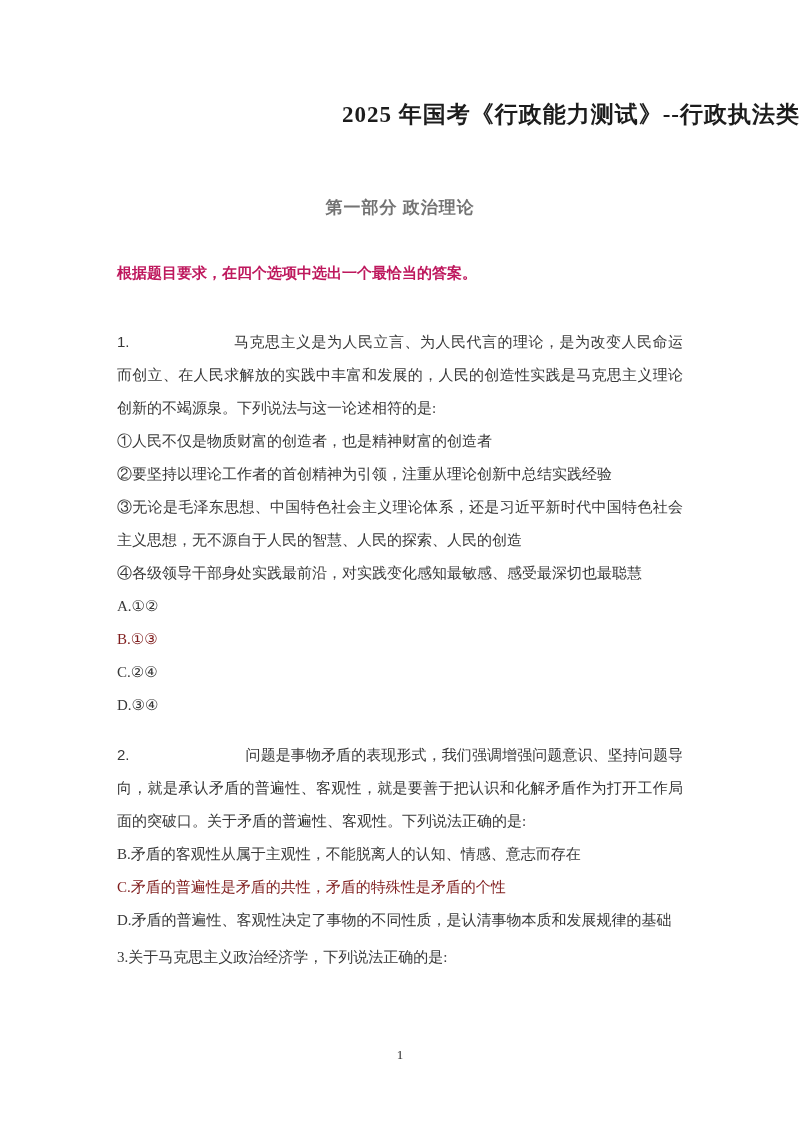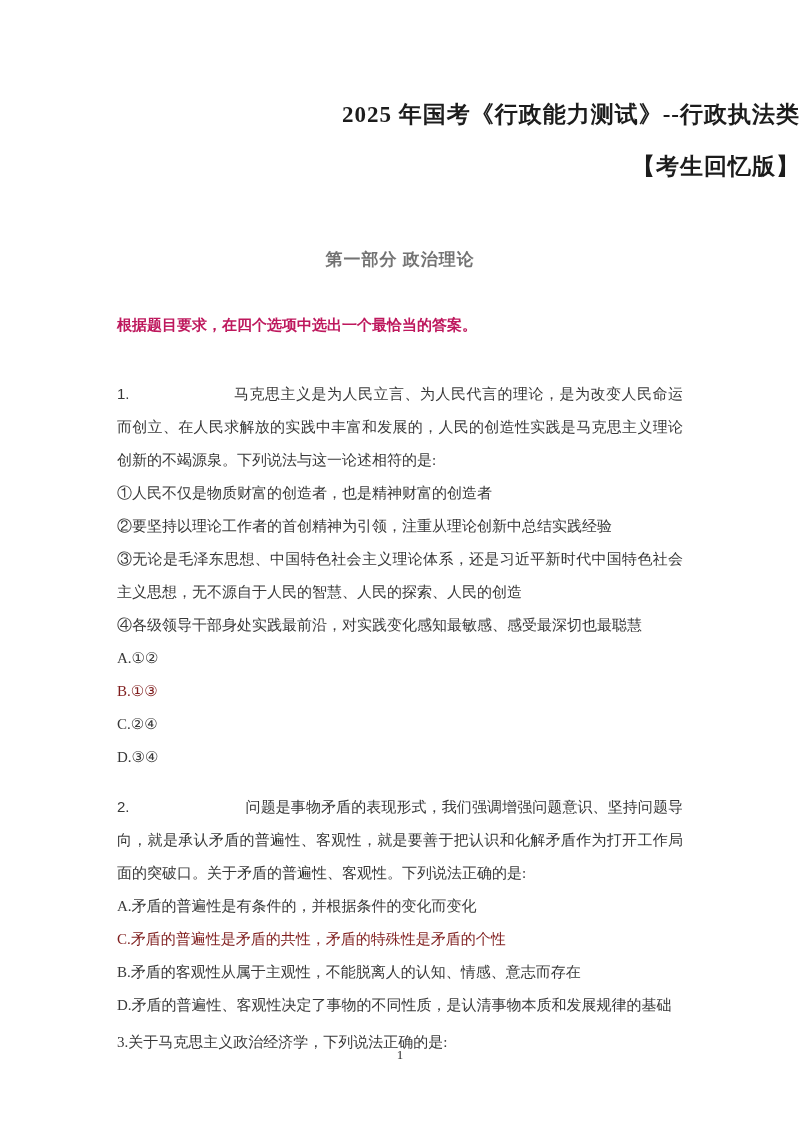--- a/index.html
+++ b/index.html
@@ -67,43 +67,41 @@
     line-height: 18px;
     color: #2a2a2a;
   }
 </style>
 </head>
 <body>
 
 <div class="page">
 
   <div class="title">2025 年国考《行政能力测试》--行政执法类</div>
-  <div class="title title2">【考生回忆版】</div>
 
   <div class="section-heading">第一部分 政治理论</div>
 
   <div class="instruction">根据题目要求，在四个选项中选出一个最恰当的答案。</div>
 
   <div class="question q1">
     <p class="para stem"><span class="qnum">1.</span><span class="qgap g1"></span><span>马克思主义是为人民立言、为人民代言的理论，是为改变人民命运而创立、在人民求解放的实践中丰富和发展的，人民的创造性实践是马克思主义理论创新的不竭源泉。下列说法与这一论述相符的是:</span></p>
     <p class="para">①人民不仅是物质财富的创造者，也是精神财富的创造者</p>
     <p class="para">②要坚持以理论工作者的首创精神为引领，注重从理论创新中总结实践经验</p>
     <p class="para">③无论是毛泽东思想、中国特色社会主义理论体系，还是习近平新时代中国特色社会主义思想，无不源自于人民的智慧、人民的探索、人民的创造</p>
     <p class="para">④各级领导干部身处实践最前沿，对实践变化感知最敏感、感受最深切也最聪慧</p>
     <p class="para option">A.①②</p>
     <p class="para option highlight">B.①③</p>
     <p class="para option">C.②④</p>
     <p class="para option">D.③④</p>
   </div>
 
   <div class="question q2">
     <p class="para stem"><span class="qnum">2.</span><span class="qgap g2"></span><span>问题是事物矛盾的表现形式，我们强调增强问题意识、坚持问题导向，就是承认矛盾的普遍性、客观性，就是要善于把认识和化解矛盾作为打开工作局面的突破口。关于矛盾的普遍性、客观性。下列说法正确的是:</span></p>
-    <p class="para option">A.矛盾的普遍性是有条件的，并根据条件的变化而变化</p>
+    <p class="para option">B.矛盾的客观性从属于主观性，不能脱离人的认知、情感、意志而存在</p>
     <p class="para option highlight">C.矛盾的普遍性是矛盾的共性，矛盾的特殊性是矛盾的个性</p>
-    <p class="para option">B.矛盾的客观性从属于主观性，不能脱离人的认知、情感、意志而存在</p>
     <p class="para option">D.矛盾的普遍性、客观性决定了事物的不同性质，是认清事物本质和发展规律的基础</p>
   </div>
 
   <div class="question q3">
     <p class="para">3.关于马克思主义政治经济学，下列说法正确的是:</p>
   </div>
 
   <div class="pageno">1</div>
 
 </div>

